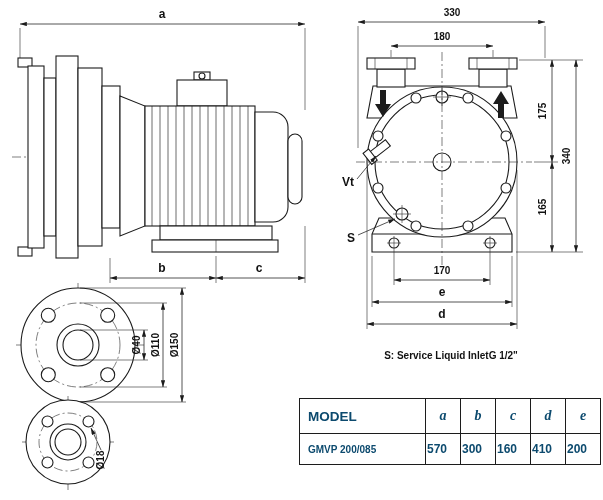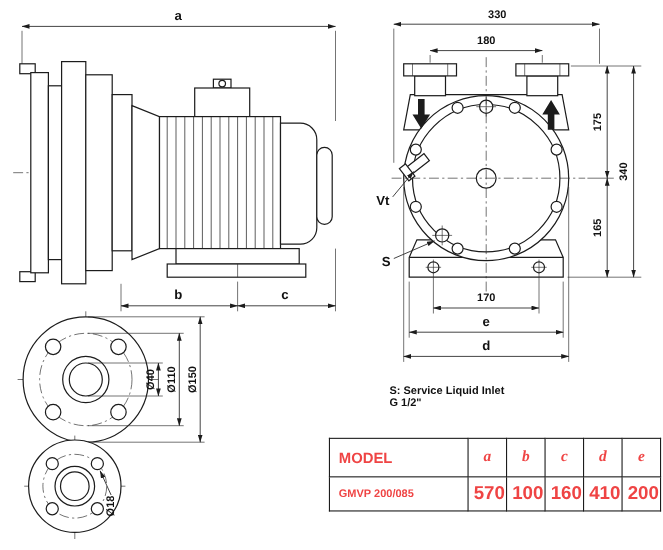--- a/index.html
+++ b/index.html
@@ -13,28 +13,28 @@
   .thin{stroke:#2a2a2a;stroke-width:0.6;fill:none;}
   .cl  {stroke:#2a2a2a;stroke-width:0.6;fill:none;stroke-dasharray:9 3 2 3;}
   .dim {stroke:#2a2a2a;stroke-width:0.8;fill:none;marker-start:url(#arr);marker-end:url(#arr);}
   .ldr {stroke:#2a2a2a;stroke-width:0.8;fill:none;marker-end:url(#arr);}
   .solid{fill:#1c1c1c;stroke:none;}
   text.dt{font:bold 10px "Liberation Sans",sans-serif;fill:#111;}
   text.dl{font:bold 12px "Liberation Sans",sans-serif;fill:#111;}
   
   .notes{position:absolute;left:354px;top:350px;width:194px;font-weight:bold;
          font-size:10px;color:#111;}
-  .note-row{display:flex;justify-content:space-between;margin-bottom:3px;flex-direction:column;}
+  .note-row{display:flex;justify-content:center;margin-bottom:3px;}
   
   .spec-table{position:absolute;left:299px;top:398px;border-collapse:collapse;table-layout:fixed;}
-  .spec-table td{border:1.4px solid #1c1c1c;font-weight:bold;color:#ef4444;overflow:hidden;}
+  .spec-table td{border:1.4px solid #1c1c1c;font-weight:bold;color:#0c4a6e;overflow:hidden;}
   td.model-h{font-size:13.5px;padding:4px 8px;height:26px;}
   td.letter {font-family:"Liberation Serif",serif;font-style:italic;font-size:14px;text-align:center;}
   td.model-v{font-size:10px;padding:3px 8px;height:24px;}
-  td.value  {font-size:17px;text-align:right;}
+  td.value  {font-size:12px;text-align:left;}
 </style>
 </head>
 <body>
 
 <div id="canvas">
 
 <svg width="603" height="500" viewBox="0 0 603 500">
   <defs>
     <marker id="arr" viewBox="0 0 10 6" refX="9.5" refY="3" markerWidth="9" markerHeight="5.5" orient="auto-start-reverse">
       <path d="M0,0 L10,3 L0,6 z" fill="#1c1c1c"></path>
@@ -267,21 +267,21 @@
     <td class="model-h">MODEL</td>
     <td class="letter">a</td>
     <td class="letter">b</td>
     <td class="letter">c</td>
     <td class="letter">d</td>
     <td class="letter">e</td>
   </tr>
   <tr>
     <td class="model-v">GMVP 200/085</td>
     <td class="value">570</td>
-    <td class="value">100</td>
+    <td class="value">300</td>
     <td class="value">160</td>
     <td class="value">410</td>
     <td class="value">200</td>
   </tr>
 </tbody>
     </table>
 
 </div>
 
 </body></html>

